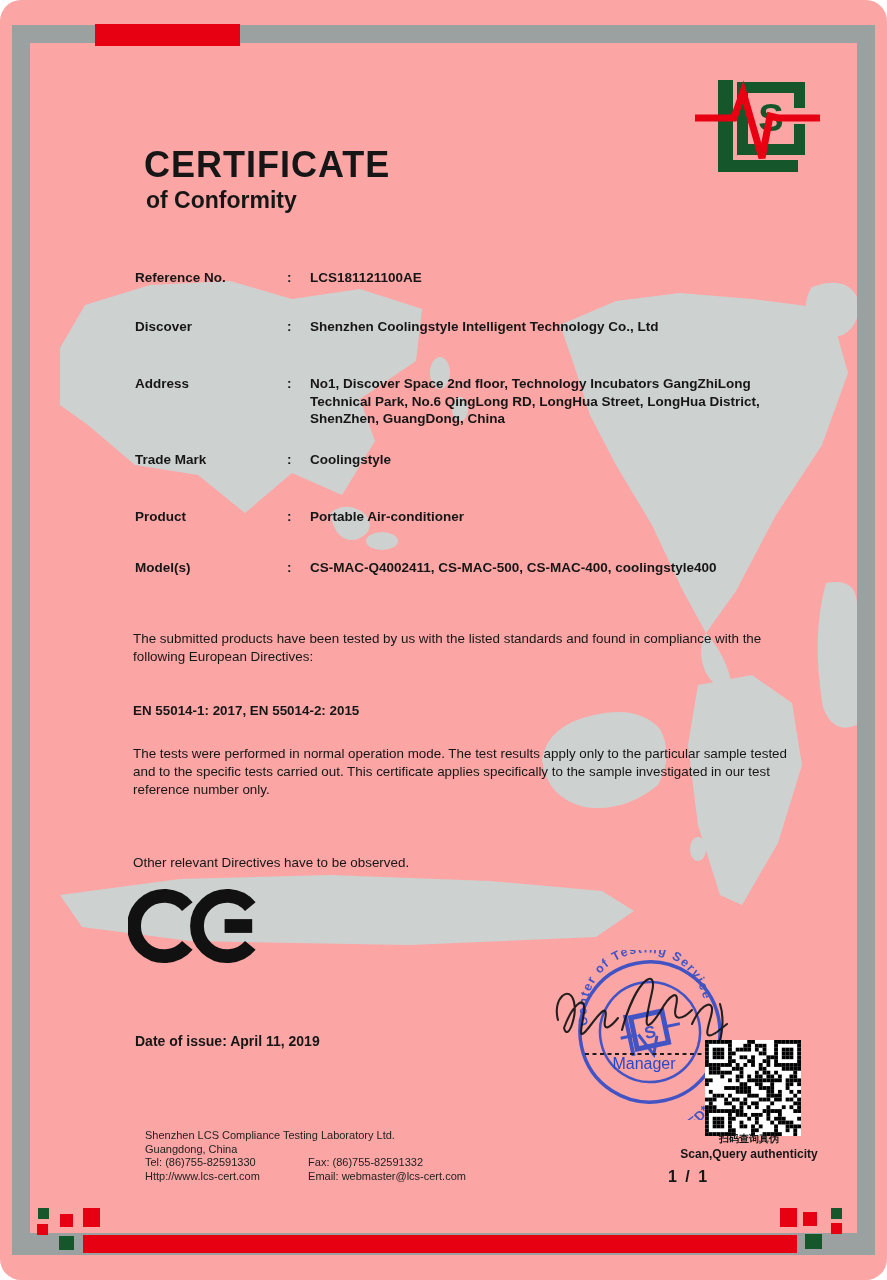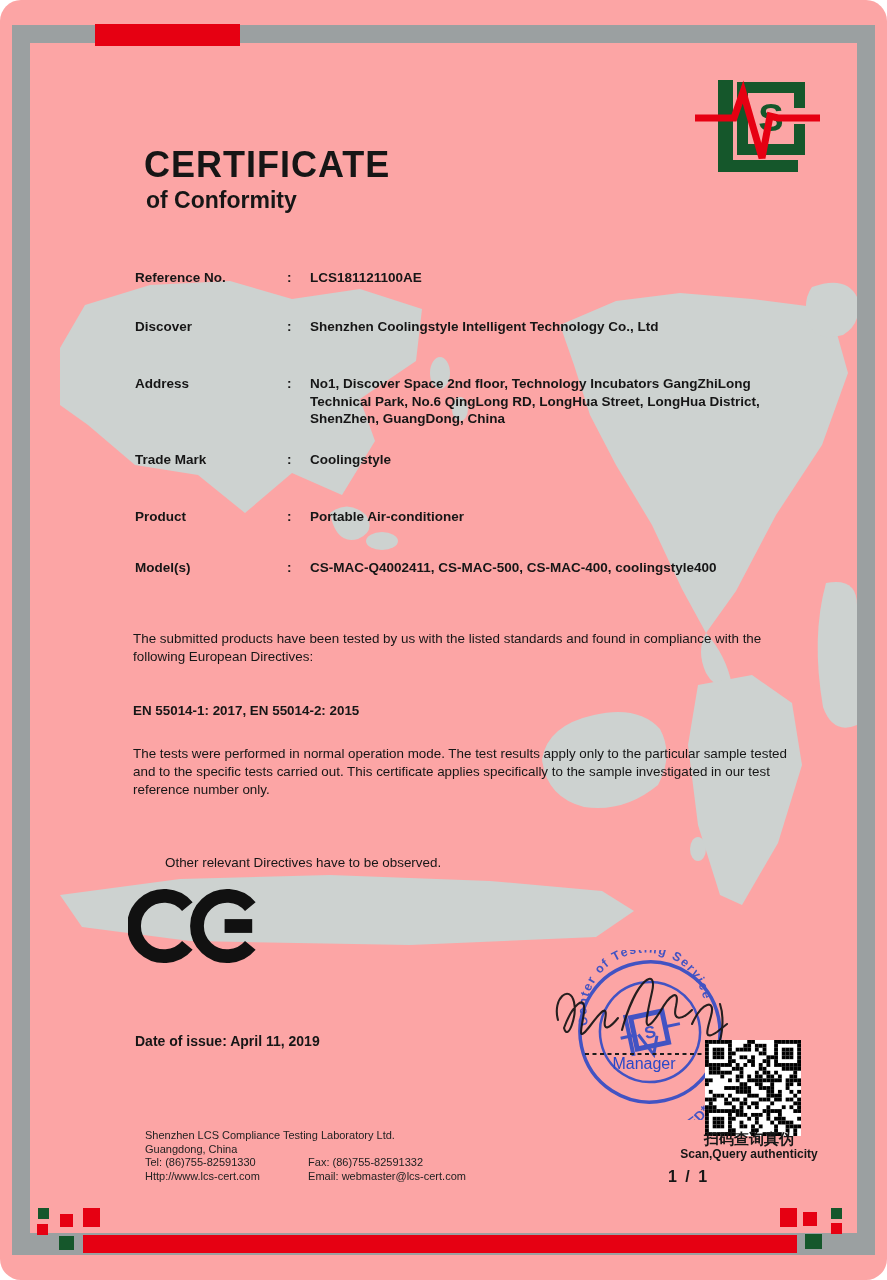--- a/index.html
+++ b/index.html
@@ -33,21 +33,21 @@
   
   .para { position:absolute; left:133px; font-size:13.4px; line-height:17.8px; z-index:4; }
   .bold { font-weight:bold; }
   
   .ce { position:absolute; left:128px; top:882px; z-index:4; }
   .date-line { position:absolute; left:135px; top:1033px; font-size:14px; font-weight:bold; z-index:4; }
   
   .stamp { position:absolute; left:550px; top:950px; z-index:5; }
   .qr { position:absolute; left:705px; top:1040px; z-index:6; }
   .qr-captions { position:absolute; left:680px; top:1131px; width:138px; text-align:center; z-index:6; }
-  .qr-cn { font-size:15px; font-weight:bold; line-height:16px; }
+  .qr-cn { font-size:10px; font-weight:bold; line-height:16px; }
   .qr-en { font-size:12px; font-weight:bold; line-height:15px; }
   
   .footer { position:absolute; left:145px; top:1129px; font-size:11px; line-height:13.6px; color:#222; z-index:4; width:540px; }
   .footer .col { display:inline-block; width:160px; }
   .page-num { position:absolute; left:668px; top:1168px; font-size:16px; font-weight:bold; letter-spacing:2px; z-index:4; }
 </style>
 </head>
 <body>
 
 <div class="page">
@@ -137,21 +137,21 @@
   </div>
   <div class="row" style="top:559px;">
     <span class="lbl">Model(s)</span>
     <span class="sep">:</span>
     <span class="val">CS-MAC-Q4002411, CS-MAC-500, CS-MAC-400, coolingstyle400</span>
   </div>
 
   <div class="para" style="top:614px;width:662px;margin-top:16px;">The submitted products have been tested by us with the listed standards and found in compliance with the following European Directives:</div>
   <div class="para bold" style="top:702px;width:662px;">EN 55014-1: 2017, EN 55014-2: 2015</div>
   <div class="para" style="top:745px;width:665px;">The tests were performed in normal operation mode. The test results apply only to the particular sample tested and to the specific tests carried out. This certificate applies specifically to the sample investigated in our test reference number only.</div>
-  <div class="para" style="top:854px;width:662px;margin-left:32px;">Other relevant Directives have to be observed.</div>
+  <div class="para" style="top:854px;width:662px;">Other relevant Directives have to be observed.</div>
 
   <svg class="ce" width="138" height="88" viewBox="0 0 160 100">
     <path d="M 68.8 27.5 A 35 35 0 1 0 68.8 72.5" fill="none" stroke="#111" stroke-width="16"></path>
     <path d="M 141.8 27.5 A 35 35 0 1 0 141.8 72.5" fill="none" stroke="#111" stroke-width="16"></path>
     <path d="M 112 50 H 144" fill="none" stroke="#111" stroke-width="16"></path>
   </svg>
 
   <div class="date-line">Date of issue: April 11, 2019</div>
 
   <svg class="stamp" width="185" height="170" viewBox="0 0 185 170">

